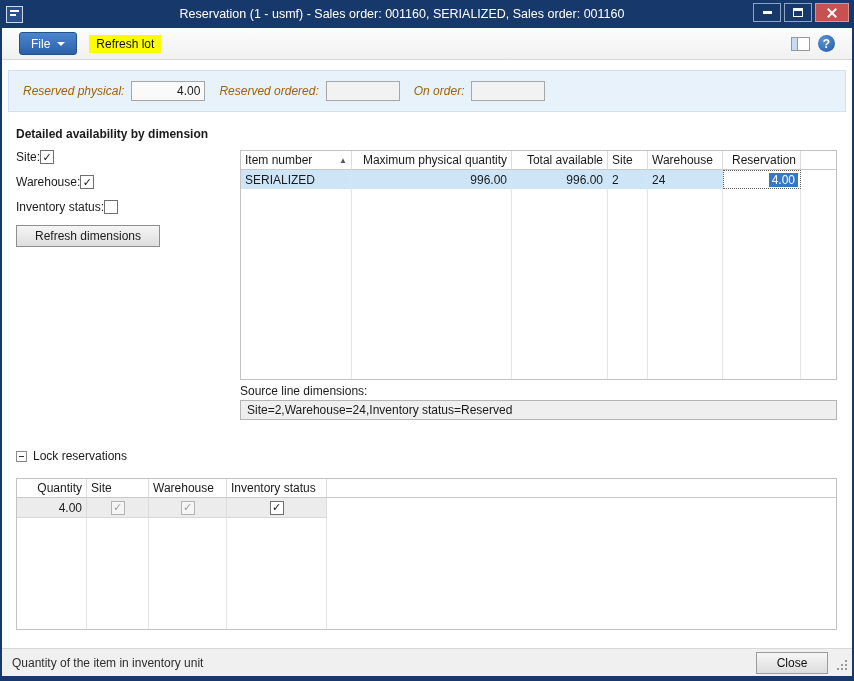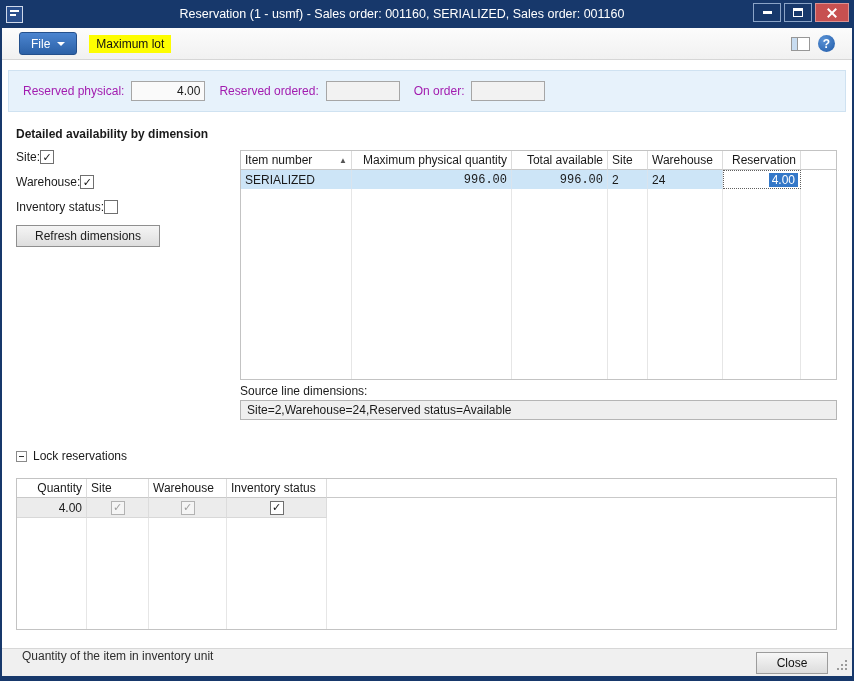--- a/index.html
+++ b/index.html
@@ -32,63 +32,63 @@
   .mb-right { margin-left:auto; display:flex; align-items:center; gap:8px; }
   .pane-icon { width:19px; height:14px; border:1px solid #979797; background:#fff; position:relative; }
   .pane-icon i { position:absolute; left:0; top:0; bottom:0; width:6px; background:#c8dcf0; border-right:1px solid #979797; }
   .help-icon { width:17px; height:17px; border-radius:50%; background:radial-gradient(circle at 35% 30%, #5b93d6, #1f5aa8); color:#fff; font-weight:bold; font-size:12px; display:flex; align-items:center; justify-content:center; }
 
   .content { position:relative; flex:1 1 auto; background:#fff; overflow:hidden; }
 
   
   .summary-strip { position:absolute; left:6px; top:10px; width:838px; height:42px; background:#e7f2fb; border:1px solid #cfe2f1; display:flex; align-items:center; padding-left:14px; }
   .fgroup { display:flex; align-items:center; margin-right:14px; }
-  .fgroup .flabel { margin-right:7px; color:#a21caf; }
+  .fgroup .flabel { margin-right:7px; color:#a16207;font-style:italic; }
   .fbox { width:74px; height:20px; border:1px solid #a6a6a6; background:#f2f2f2; display:flex; align-items:center; justify-content:flex-end; padding:0 4px; }
   .fbox.value { background:#fafafa; }
 
   
   .section-title { position:absolute; left:14px; top:67px; font-weight:bold; }
   .dim-row { position:absolute; left:14px; width:133px; display:flex; align-items:center; justify-content:flex-start; height:16px; }
   .cb { width:14px; height:14px; border:1px solid #6f6f6f; background:#fff; display:flex; align-items:center; justify-content:center; font-size:11px; font-weight:bold; color:#111; line-height:1; }
   .cb.checked::after { content:"✓"; }
   .cb.gray { border-color:#b2b2b2; background:#f5f5f5; color:#9d9d9d; }
   .refresh-btn { position:absolute; left:14px; top:165px; width:144px; height:22px; border:1px solid #8f8f8f; background:linear-gradient(#f5f5f5,#dedede); font-size:12px; color:#1c1c1c; font-family:inherit; }
 
   
   .avail-grid { position:absolute; left:238px; top:90px; width:597px; height:230px; border:1px solid #c3c3c3; background:#ef4444;
     display:grid; grid-template-columns:111px 160px 96px 40px 75px 78px 1fr; grid-template-rows:19px 19px 1fr; }
   .gh { border-right:1px solid #dcdcdc; border-bottom:1px solid #c9c9c9; display:flex; align-items:center; padding:0 4px; white-space:nowrap; overflow:hidden; background:#fff; cursor:default; }
   .gh.num { justify-content:flex-end; }
   .gh.item { justify-content:space-between; }
   .gh.nobr, .gc.nobr, .gf.nobr { border-right:none; }
   .sort { font-size:8px; color:#555; }
   .gc { border-right:1px solid #d9e4ee; display:flex; align-items:center; padding:0 4px; white-space:nowrap; overflow:hidden; background:#cde5f7; cursor:default; }
-  .gc.num { justify-content:flex-end;font-family:Liberation Mono, monospace; }
+  .gc.num { justify-content:flex-end; }
   .gc.plain { background:#fff; border-right:none; }
   .gc.edit { background:#fff; border:1px dotted #5f5f5f; justify-content:flex-end; padding:0 2px; }
   .hl { background:#3478c8; color:#fff; padding:0 3px; }
   .gf { border-right:1px solid #e6e6e6; background:#fff; }
 
   
   .source-label { position:absolute; left:238px; top:324px; }
   .source-box { position:absolute; left:238px; top:340px; width:597px; height:20px; background:#efefef; border:1px solid #b5b5b5; display:flex; align-items:center; padding:0 6px; white-space:nowrap; overflow:hidden; }
 
   
   .lock-head { position:absolute; left:14px; top:389px; display:flex; align-items:center; gap:6px; }
   .expander { width:11px; height:11px; border:1px solid #8a8a8a; background:#fff; position:relative; }
   .expander::after { content:""; position:absolute; left:2px; right:2px; top:4px; height:1px; background:#333; }
   .lock-grid { position:absolute; left:14px; top:418px; width:821px; height:152px; border:1px solid #c3c3c3; background:#fff;
     display:grid; grid-template-columns:70px 62px 78px 100px 1fr; grid-template-rows:19px 20px 1fr; }
   .lc { border-right:1px solid #dcdcdc; border-bottom:1px solid #d8d8d8; background:#ececec; display:flex; align-items:center; justify-content:center; padding:0 4px; cursor:default; }
   .lc.num { justify-content:flex-end; }
   .lc.plainfill { background:#fff; border-right:none; border-bottom:none; }
 
   
-  .statusbar { height:28px; background:#f0f0f0; border-top:1px solid #d7d7d7; position:relative; display:flex; padding:0 20px; flex:0 0 auto; }
+  .statusbar { height:28px; background:#f0f0f0; border-top:1px solid #d7d7d7; position:relative; display:flex; align-items:center; padding:0 10px; flex:0 0 auto; }
   .status-text { color:#2e2e2e; }
   .close-btn { position:absolute; right:24px; top:3px; width:72px; height:22px; background:linear-gradient(#f7f7f7,#dcdcdc); border:1px solid #9c9c9c; font-size:12px; font-family:inherit; color:#111; }
   .grip { position:absolute; right:5px; bottom:6px; width:2px; height:2px; background:#9a9a9a;
     box-shadow:-4px 0 #9a9a9a, -8px 0 #9a9a9a, 0 -4px #9a9a9a, -4px -4px #9a9a9a, 0 -8px #9a9a9a; }
 </style>
 </head>
 <body>
 
 <div class="window">
 
@@ -114,21 +114,21 @@
     </div>
   </div>
 
   <div class="client">
 
     <div class="menubar">
       <button class="file-btn">
         <span>File</span>
         <i class="caret"></i>
       </button>
-      <span class="reserve-lot">Maximum lot</span>
+      <span class="reserve-lot">Refresh lot</span>
       <span class="mb-right">
         <span class="pane-icon">
             <i></i>
           </span>
         <span class="help-icon">?</span>
       </span>
     </div>
 
     <div class="content">
 
@@ -190,21 +190,21 @@
         <div class="gf"></div>
         <div class="gf"></div>
         <div class="gf"></div>
         <div class="gf"></div>
         <div class="gf"></div>
         <div class="gf"></div>
         <div class="gf nobr"></div>
       </div>
 
       <div class="source-label">Source line dimensions:</div>
-      <div class="source-box">Site=2,Warehouse=24,Reserved status=Available</div>
+      <div class="source-box">Site=2,Warehouse=24,Inventory status=Reserved</div>
 
       <div class="lock-head">
         <span class="expander"></span>
         <span>Lock reservations</span>
       </div>
 
       <div class="lock-grid">
 
         <div class="gh num">Quantity</div>
         <div class="gh">Site</div>

